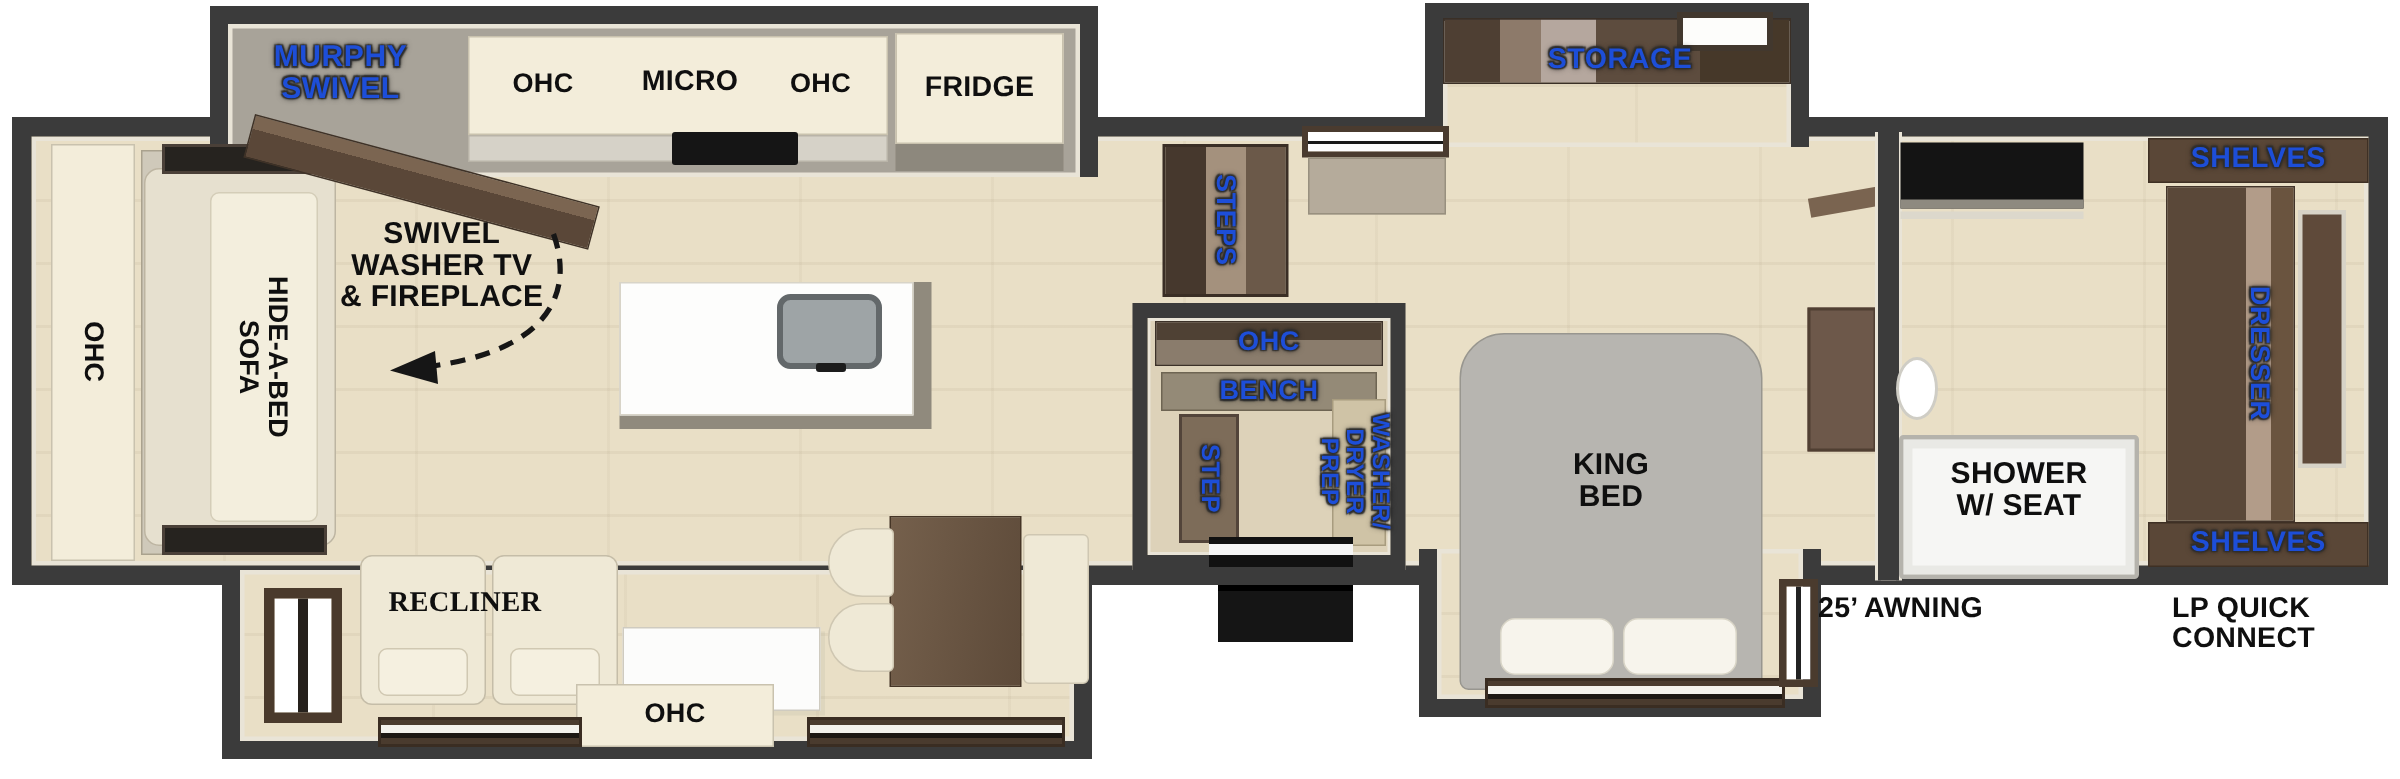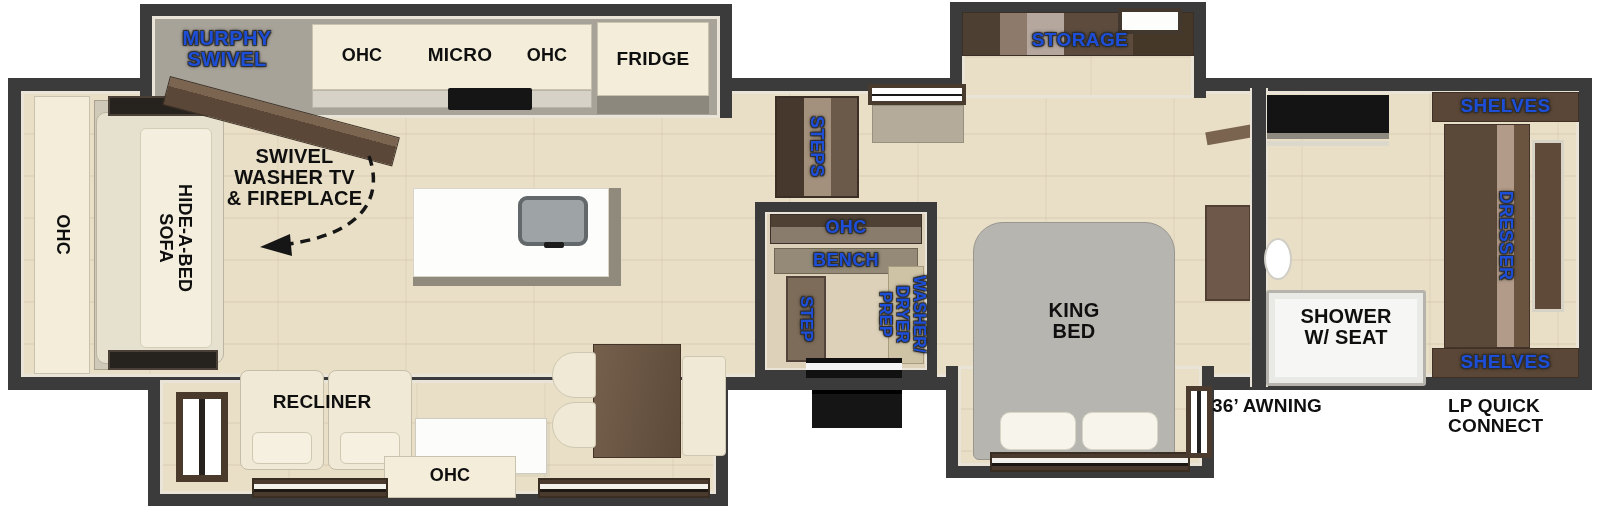--- a/index.html
+++ b/index.html
@@ -158,33 +158,33 @@
       <div>SHELVES</div>
     </div>
   <div class="abs" style="left:1266px;top:290px;width:160px;height:96px;background:#f6f6f4;border:3px solid #b5b3ac;border-radius:3px;box-shadow:inset 0 0 0 6px #e9e9e5;"></div>
   <div class="abs lbl blbl" style="left:1276px;top:306px;width:140px;font-size:20px;">
     <div>SHOWER</div>
       <div>W/ SEAT</div>
   </div>
   <div class="abs" style="left:1264px;top:238px;width:28px;height:42px;background:#ffffff;border:2px solid #cfcdc5;border-radius:50%;"></div>
 
   <div class="abs lbl blbl" style="left:1212px;top:396px;width:140px;font-size:19px;text-align:left;">
-      <div>36’ AWNING</div>
+      <div>25’ AWNING</div>
     </div>
   <div class="abs lbl blbl" style="left:1448px;top:396px;width:130px;font-size:19px;text-align:left;">
     <div>LP QUICK</div>
       <div>CONNECT</div>
   </div>
 
   <div class="abs" style="left:176px;top:392px;width:52px;height:90px;border:7px solid #4a3a2c;background:linear-gradient(90deg,#fff 0 42%,#26211c 42% 58%,#fff 58%);"></div>
   <div class="abs" style="left:240px;top:370px;width:84px;height:100px;background:#efe9d6;border:1px solid #c5bda8;border-radius:8px;"></div>
   <div class="abs" style="left:252px;top:432px;width:60px;height:32px;background:#f5f0e0;border:1px solid #d0c8b2;border-radius:6px;"></div>
   <div class="abs" style="left:328px;top:370px;width:84px;height:100px;background:#efe9d6;border:1px solid #c5bda8;border-radius:8px;"></div>
   <div class="abs" style="left:340px;top:432px;width:60px;height:32px;background:#f5f0e0;border:1px solid #d0c8b2;border-radius:6px;"></div>
-  <div class="abs lbl blbl" style="left:234px;top:392px;width:176px;font-size:19px;">
+  <div class="abs lbl blbl" style="left:222px;top:392px;width:176px;font-size:19px;font-family:Liberation Serif, serif;">
       <div>RECLINER</div>
     </div>
   <div class="abs" style="left:415px;top:418px;width:132px;height:56px;background:#fcfcfb;border:1px solid #cfcbc0;box-shadow:3px 3px 0 #9a948620;"></div>
   <div class="abs cab" style="left:384px;top:456px;width:132px;height:42px;"></div>
   <div class="abs lbl blbl" style="left:384px;top:466px;width:132px;font-size:18px;">
       <div>OHC</div>
     </div>
   <div class="abs" style="left:593px;top:344px;width:88px;height:114px;background:linear-gradient(100deg,#75604c,#5d4a39);border:1px solid #453526;"></div>
   <div class="abs" style="left:552px;top:352px;width:44px;height:46px;background:#efe9d6;border:1px solid #cfc7b2;border-radius:24px 4px 4px 24px;"></div>
   <div class="abs" style="left:552px;top:402px;width:44px;height:46px;background:#efe9d6;border:1px solid #cfc7b2;border-radius:24px 4px 4px 24px;"></div>

